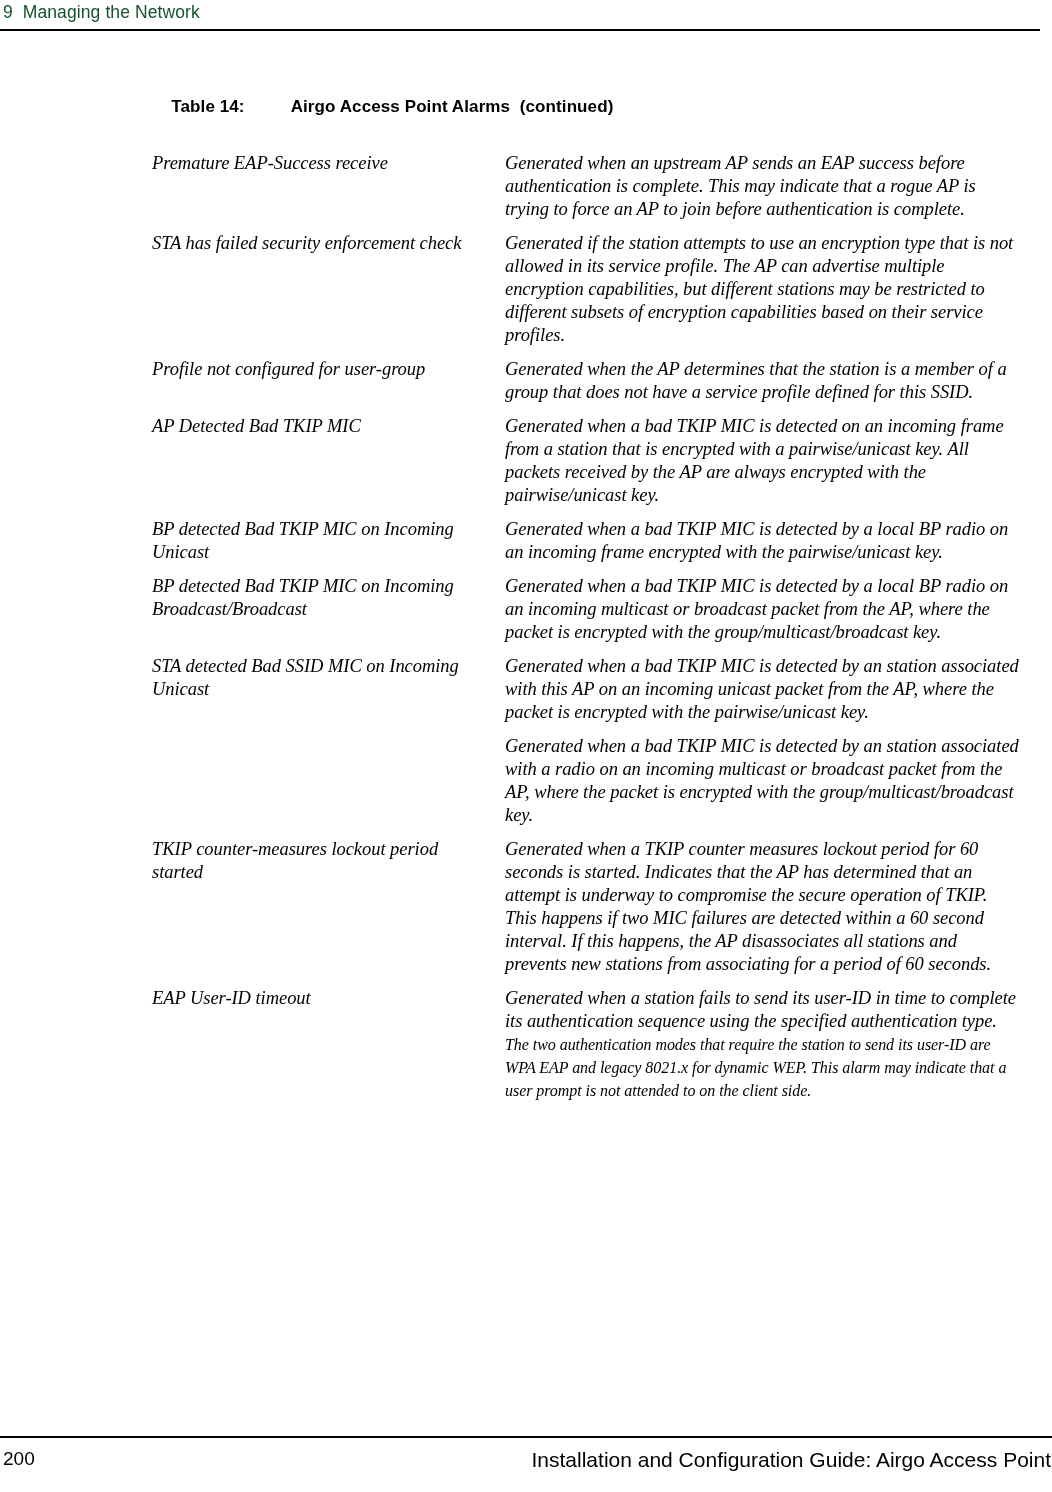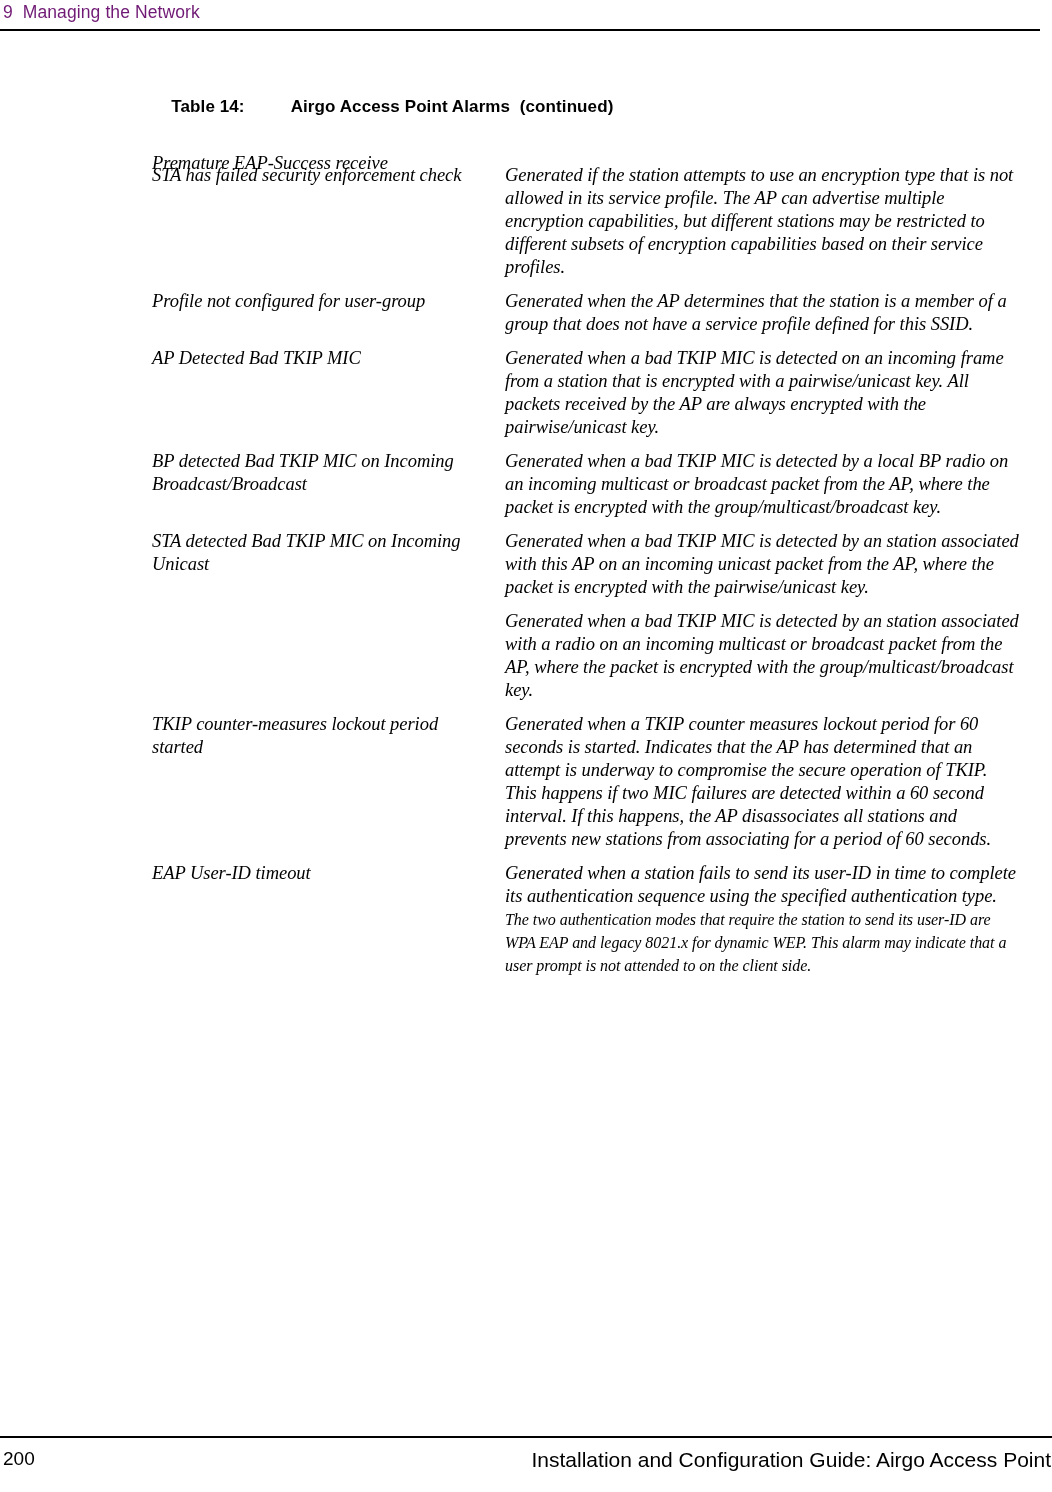--- a/index.html
+++ b/index.html
@@ -25,21 +25,21 @@
     height: 36px;
   }
   .page-header-text {
     position: absolute;
     left: 3px;
     top: 2px;
     font-family: "Liberation Sans", sans-serif;
     font-size: 17.5px;
     letter-spacing: 0.1px;
     white-space: pre;
-    color: #701a75;
+    color: #14532d;
   }
   .header-rule {
     position: absolute;
     left: 0px;
     top: 29px;
     width: 1040px;
     height: 2px;
     background: #000000;
   }
 
@@ -166,20 +166,21 @@
   <div class="table-caption">
     <span>Table 14:</span><span class="caption-gap"></span><span>Airgo Access Point Alarms  (continued)</span>
   </div>
 
 
   <div class="rows">
 
     <div class="row">
       <div class="row-inner">
         <div class="cell-alarm">Premature EAP-Success receive</div>
+        <div class="cell-desc">Generated when an upstream AP sends an EAP success before authentication is complete. This may indicate that a rogue AP is trying to force an AP to join before authentication is complete.</div>
       </div>
     </div>
 
     <div class="row">
       <div class="row-inner">
         <div class="cell-alarm">STA has failed security enforcement check</div>
         <div class="cell-desc">Generated if the station attempts to use an encryption type that is not allowed in its service profile. The AP can advertise multiple encryption capabilities, but different stations may be restricted to different subsets of encryption capabilities based on their service profiles.</div>
       </div>
     </div>
 
@@ -190,31 +191,37 @@
       </div>
     </div>
 
     <div class="row">
       <div class="row-inner">
         <div class="cell-alarm">AP Detected Bad TKIP MIC</div>
         <div class="cell-desc">Generated when a bad TKIP MIC is detected on an incoming frame from a station that is encrypted with a pairwise/unicast key. All packets received by the AP are always encrypted with the pairwise/unicast key.</div>
       </div>
     </div>
 
+    <div class="row">
+      <div class="row-inner">
+        <div class="cell-alarm">BP detected Bad TKIP MIC on Incoming Unicast</div>
+        <div class="cell-desc">Generated when a bad TKIP MIC is detected by a local BP radio on an incoming frame encrypted with the pairwise/unicast key.</div>
+      </div>
+    </div>
 
     <div class="row">
       <div class="row-inner">
         <div class="cell-alarm">BP detected Bad TKIP MIC on Incoming Broadcast/Broadcast</div>
         <div class="cell-desc">Generated when a bad TKIP MIC is detected by a local BP radio on an incoming multicast or broadcast packet from the AP, where the packet is encrypted with the group/multicast/broadcast key.</div>
       </div>
     </div>
 
     <div class="row">
       <div class="row-inner">
-        <div class="cell-alarm">STA detected Bad TKIP MIC on Incoming Unicast</div>
+        <div class="cell-alarm">STA detected Bad SSID MIC on Incoming Unicast</div>
         <div class="cell-desc">Generated when a bad TKIP MIC is detected by an station associated with this AP on an incoming unicast packet from the AP, where the packet is encrypted with the pairwise/unicast key.</div>
       </div>
     </div>
 
     <div class="row">
       <div class="row-inner">
         <div class="cell-desc">Generated when a bad TKIP MIC is detected by an station associated with a radio on an incoming multicast or broadcast packet from the AP, where the packet is encrypted with the group/multicast/broadcast key.</div>
       </div>
     </div>
 

